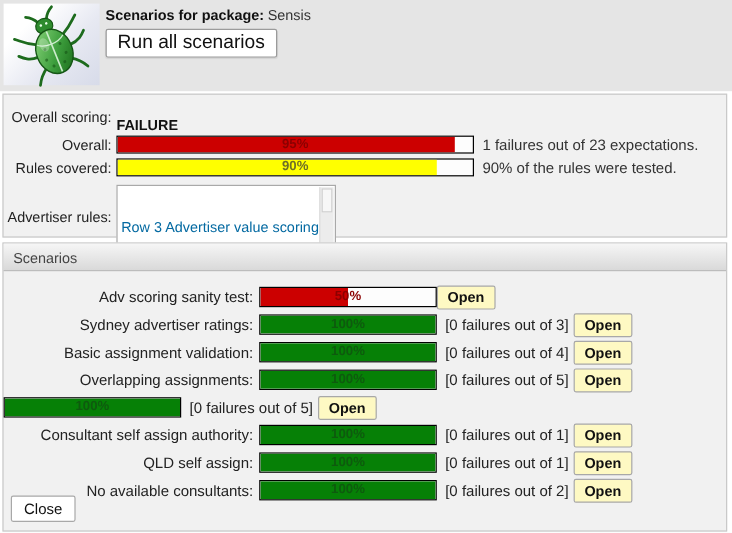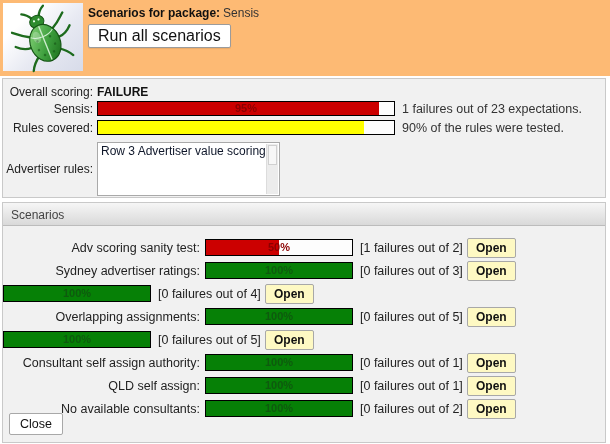--- a/index.html
+++ b/index.html
@@ -1,21 +1,21 @@
 <!DOCTYPE html>
 <html style="--fail-bar: #cc0000; --fail-text: #8b0000; --warn-bar: #ffff00; --warn-text: #6e6e28; --pass-bar: #068006; --pass-text: #0e5a0e;"><head>
 <meta charset="utf-8">
 <style>
   html,body{margin:0;padding:0;}
   body{
     width:610px;height:444px;overflow:hidden;position:relative;
     background:#ffffff;font-family:"Liberation Sans",sans-serif;color:#222;
   }
   
-  .top{position:absolute;left:0;top:0;width:610px;height:76px;background:#fdba74;}
+  .top{position:absolute;left:0;top:0;width:610px;height:76px;background:#e5e5e5;}
   .bug-box{
     position:absolute;left:3px;top:3px;width:80px;height:68px;
     background:linear-gradient(135deg,#ffffff 25%,#e7e9f2 60%,#d7dbe9 100%);
     display:flex;align-items:center;justify-content:center;
   }
   .bug-box svg{transform:rotate(-22deg);}
   .top-text{position:absolute;left:88px;top:6px;}
   .pkg-line{font-size:12px;line-height:14px;}
   .pkg-label{font-weight:bold;color:#111;}
   .pkg-name{color:#333;margin-left:3px;}
@@ -31,21 +31,21 @@
   }
   .panel-summary{top:78px;height:120px;padding-top:6px;}
   .panel-scenarios{top:202px;height:241px;}
   
   .srow{display:flex;align-items:center;margin-bottom:4px;}
   .srow.first{margin-bottom:2px;}
   .slabel{
     width:90px;text-align:right;padding-right:4px;font-size:12px;color:#222;
     flex:none;white-space:nowrap;
   }
-  .overall-value{font-weight:bold;font-size:12px;color:#111;}
+  .overall-value{font-weight:bold;font-size:12px;color:#111;margin-top:12px;}
   .bar{
     position:relative;height:13px;border:1px solid #000;background:#fdfdfd;
     flex:none;overflow:hidden;
   }
   .bar-sum{width:296px;}
   .bar-fill{position:absolute;left:0;top:0;bottom:0;width:0;}
   .bar-text{
     position:absolute;left:0;top:0;width:100%;height:100%;
     text-align:center;font-size:11px;line-height:13px;font-weight:bold;
   }
@@ -55,39 +55,39 @@
   .bar.warn .bar-text{color:var(--warn-text,#6e6e28);}
   .bar.pass .bar-fill{background:var(--pass-bar,#068006);}
   .bar.pass .bar-text{color:var(--pass-text,#0e5a0e);}
   .snote{margin-left:7px;font-size:12.5px;color:#333;white-space:nowrap;}
   .srow-uncovered{align-items:center;margin-top:7px;}
   .listbox{
     position:relative;width:183px;height:54px;background:#fff;
     border:1px solid #a9a9a9;box-sizing:border-box;flex:none;
     font-size:12px;overflow:hidden;
   }
-  .list-item{padding:1px 14px 1px 3px;white-space:nowrap;color:#0f172a;}
+  .list-item{padding:1px 14px 1px 3px;white-space:nowrap;color:#0369a1;margin-top:26px;}
   .list-scrollbar{
     position:absolute;top:1px;right:1px;bottom:1px;width:11px;
     background:#ececec;border-left:1px solid #dcdcdc;
   }
   .list-thumb{margin:1px;height:18px;background:#f7f7f7;border:1px solid #d0d0d0;}
   
   .sec-header{
     height:23px;box-sizing:border-box;
     background:linear-gradient(#f6f6f6,#d9d9d9);
     border-bottom:1px solid #bcbcbc;
     font-size:12px;font-weight:normal;color:#444;
     padding:5px 0 0 8px;
   }
   .scn-rows{padding-top:10px;}
   .scn-row{display:flex;align-items:center;height:23px;}
   .scn-label{
     width:197px;flex:none;text-align:right;padding-right:5px;
-    font-size:12.5px;color:#222;white-space:nowrap;
+    font-size:12.5px;color:#222;white-space:nowrap;margin-left:11px;
   }
   .bar-scn{width:146px;height:15px;}
   .bar-scn .bar-text{line-height:15px;}
   .scn-note{margin-left:7px;width:107px;flex:none;font-size:12.5px;color:#222;white-space:nowrap;}
   .open-btn{
     font-family:"Liberation Sans",sans-serif;font-size:12px;color:#111;
     background:#fef9c3;border:1px solid #a8a8a8;border-radius:2px;
     padding:2px 8px;cursor:pointer;font-weight:bold;
   }
   .close-btn{
@@ -144,31 +144,32 @@
     <button class="run-btn">Run all scenarios</button>
   </div>
 </div>
 
 <div class="panel panel-summary">
   <div class="srow first">
     <span class="slabel">Overall scoring:</span>
     <span class="overall-value">FAILURE</span>
   </div>
   <div class="srow">
-    <span class="slabel">Sensis:</span>
+    <span class="slabel">Overall:</span>
     <span class="bar bar-sum fail">
       <span class="bar-fill" style="width: 95%;"></span>
       <span class="bar-text">95%</span>
     </span>
     <span class="snote">1 failures out of 23 expectations.</span>
   </div>
   <div class="srow">
     <span class="slabel">Rules covered:</span>
     <span class="bar bar-sum warn">
       <span class="bar-fill" style="width: 90%;"></span>
+      <span class="bar-text">90%</span>
     </span>
     <span class="snote">90% of the rules were tested.</span>
   </div>
   <div class="srow srow-uncovered">
     <span class="slabel">Advertiser rules:</span>
     <div class="listbox">
       <div class="list-item">Row 3 Advertiser value scoring</div>
       <div class="list-scrollbar">
         <div class="list-thumb"></div>
       </div>
@@ -179,35 +180,35 @@
 <div class="panel panel-scenarios">
   <div class="sec-header">Scenarios</div>
   <div class="scn-rows">
 
     <div class="scn-row">
       <span class="scn-label">Adv scoring sanity test:</span>
       <span class="bar bar-scn fail">
         <span class="bar-fill" style="width: 50%;"></span>
         <span class="bar-text">50%</span>
       </span>
-      <span class="scn-note">[1 failures out of 2]</span>
       <button class="open-btn">Open</button>
     </div>
 
     <div class="scn-row">
       <span class="scn-label">Sydney advertiser ratings:</span>
       <span class="bar bar-scn pass">
         <span class="bar-fill" style="width: 100%;"></span>
         <span class="bar-text">100%</span>
       </span>
       <span class="scn-note">[0 failures out of 3]</span>
       <button class="open-btn">Open</button>
     </div>
 
     <div class="scn-row">
+      <span class="scn-label">Basic assignment validation:</span>
       <span class="bar bar-scn pass">
         <span class="bar-fill" style="width: 100%;"></span>
         <span class="bar-text">100%</span>
       </span>
       <span class="scn-note">[0 failures out of 4]</span>
       <button class="open-btn">Open</button>
     </div>
 
     <div class="scn-row">
       <span class="scn-label">Overlapping assignments:</span>

